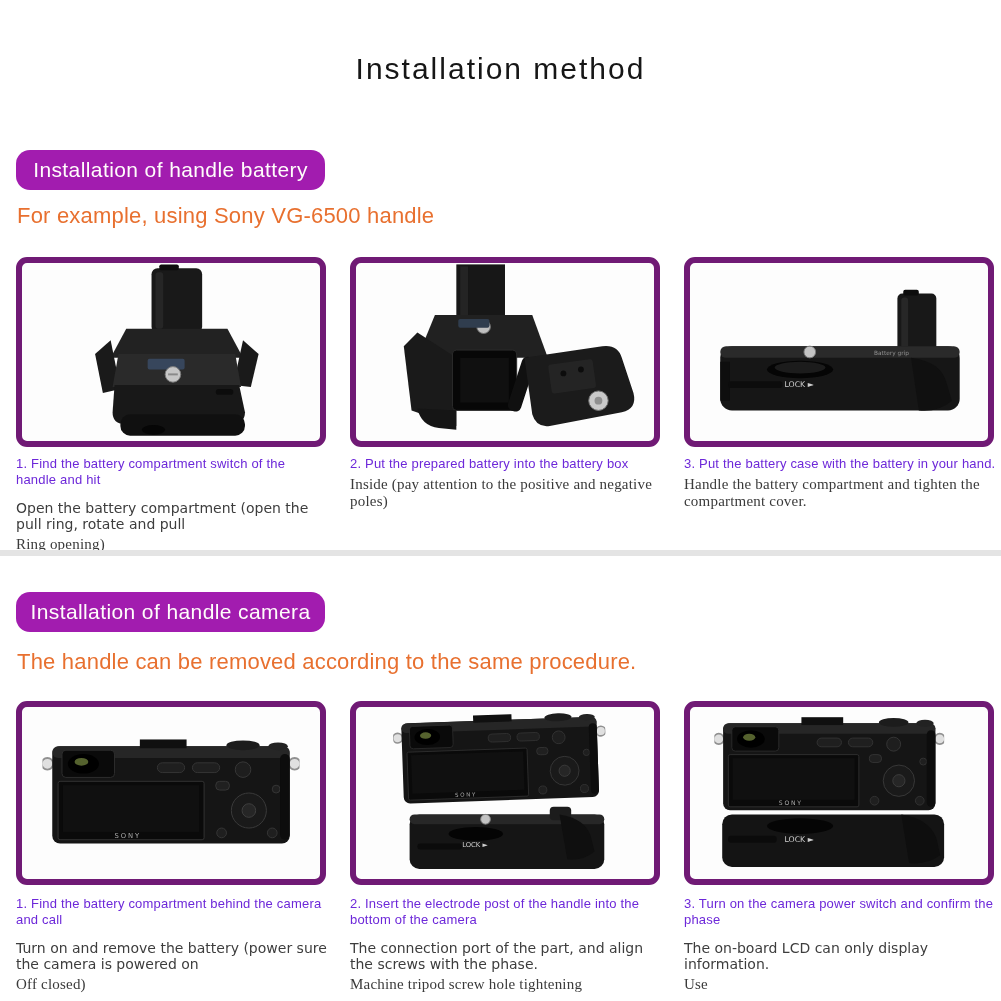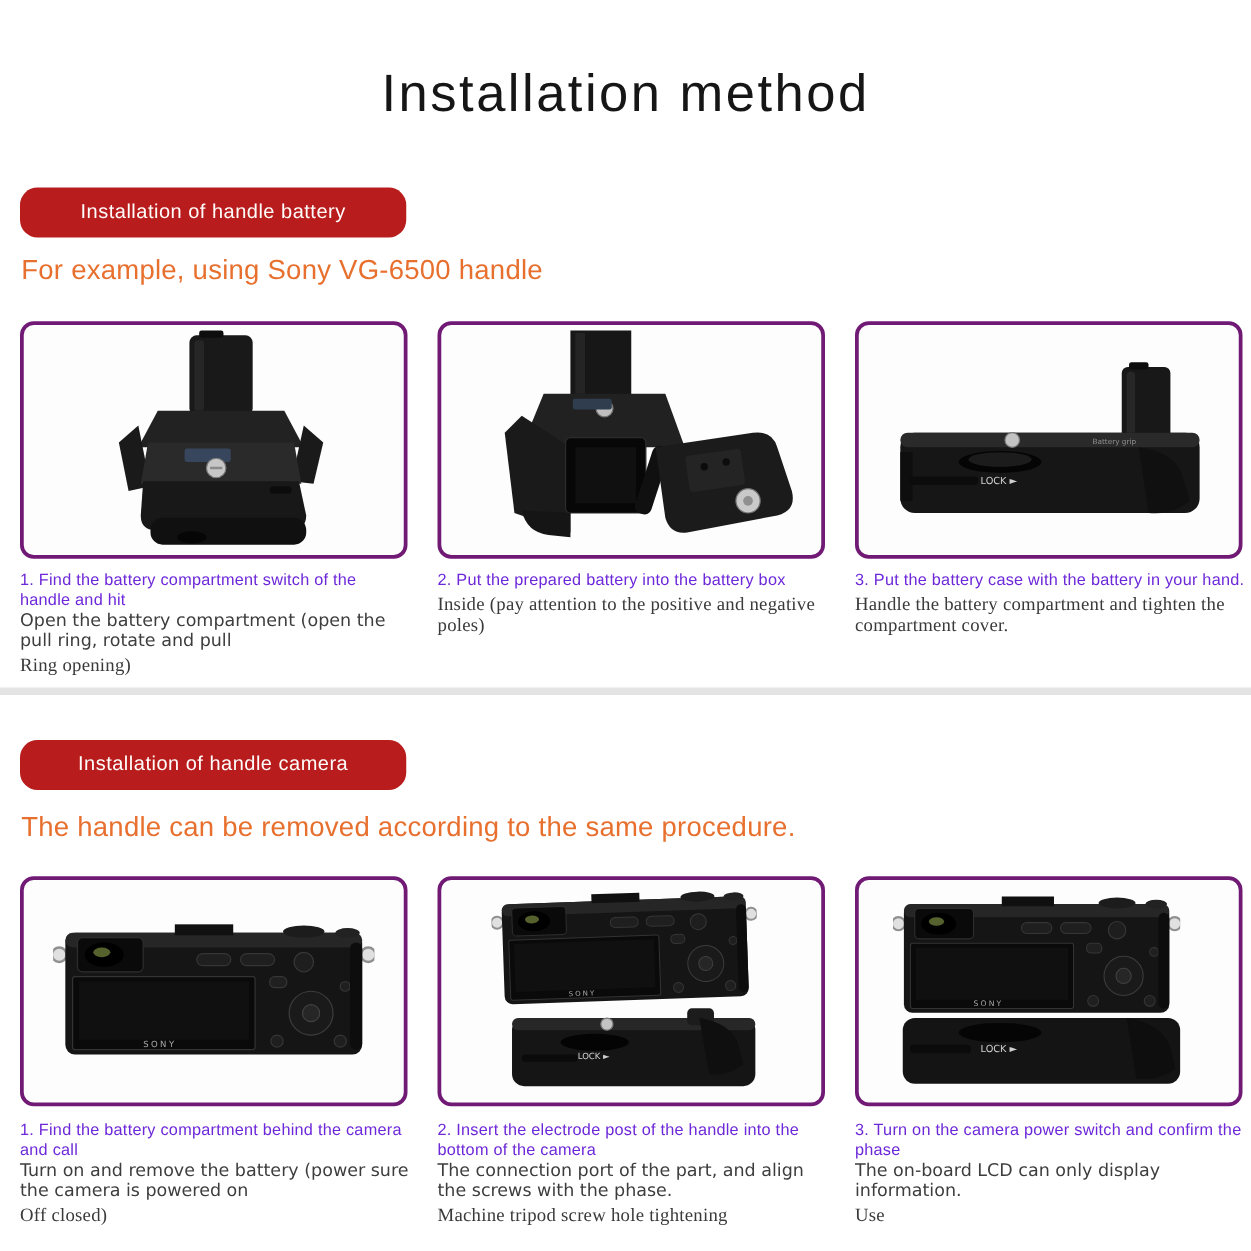--- a/index.html
+++ b/index.html
@@ -4,56 +4,56 @@
 <style>
   html,body{margin:0;padding:0;}
   body{
     width:1001px;height:1001px;position:relative;overflow:hidden;
     background:#ffffff;
     font-family:"Liberation Sans", sans-serif;
     color:#3d3d3d;
   }
   .page-title{
     position:absolute;top:54px;left:0;width:1001px;
-    text-align:center;font-size:42px;line-height:1;font-weight:500;
+    text-align:center;font-size:30px;line-height:1;font-weight:500;
     letter-spacing:2px;color:#161616;
   }
   .badge{
     position:absolute;left:16px;width:309px;height:40px;
-    background:#b91c1c;border-radius:14px;
-    color:#fffdfb;font-size:16px;letter-spacing:.4px;
+    background:#a21caf;border-radius:14px;
+    color:#fffdfb;font-size:21px;letter-spacing:.4px;
     display:flex;align-items:center;justify-content:center;
     white-space:nowrap;overflow:hidden;
   }
   #badge1{top:150px;}
   #badge2{top:592px;}
   .intro{
     position:absolute;left:17px;width:760px;
     font-size:22px;line-height:1.2;color:#e8702f;letter-spacing:.2px;
   }
   #intro1{top:203px;}
   #intro2{top:649px;}
   .cards,.caps{
     position:absolute;left:16px;
     display:grid;grid-template-columns:repeat(3,310px);column-gap:24px;
   }
   #cards1{top:257px;}
   #cards2{top:701px;}
   .card{
     width:310px;height:190px;box-sizing:border-box;
-    background:#fdfdfd;border:3px solid #701a75;border-radius:11px;
+    background:#fdfdfd;border:6px solid #701a75;border-radius:11px;
     display:flex;align-items:center;justify-content:center;overflow:hidden;
   }
   #cards2 .card{height:184px;}
   .card svg{width:292px;height:176px;display:block;}
   #caps1{top:456px;}
   #caps2{top:896px;}
   .cap{width:312px;}
   .cap-a{font-size:13px;line-height:1.2;letter-spacing:.2px;color:#6d28d9;}
-  .cap-b{font-family:"DejaVu Sans", sans-serif;font-size:14px;line-height:1.1;margin-top:3px;color:#3d3d3d;}
+  .cap-b{font-family:"DejaVu Sans", sans-serif;font-size:14px;line-height:1.1;margin-top:14px;color:#3d3d3d;}
   .cap-b:empty{display:none;}
   .cap-c{font-family:Liberation Serif, serif;font-size:15px;line-height:1.18;margin-top:4px;letter-spacing:.2px;color:#3a3a3a;}
   .divider{
     position:absolute;left:0;top:550px;width:1001px;height:6px;background:#e4e4e4;
   }
   svg text{font-family:"DejaVu Sans", sans-serif;}
   .defs-holder{position:absolute;width:0;height:0;overflow:hidden;}
 </style>
 </head>
 <body>

